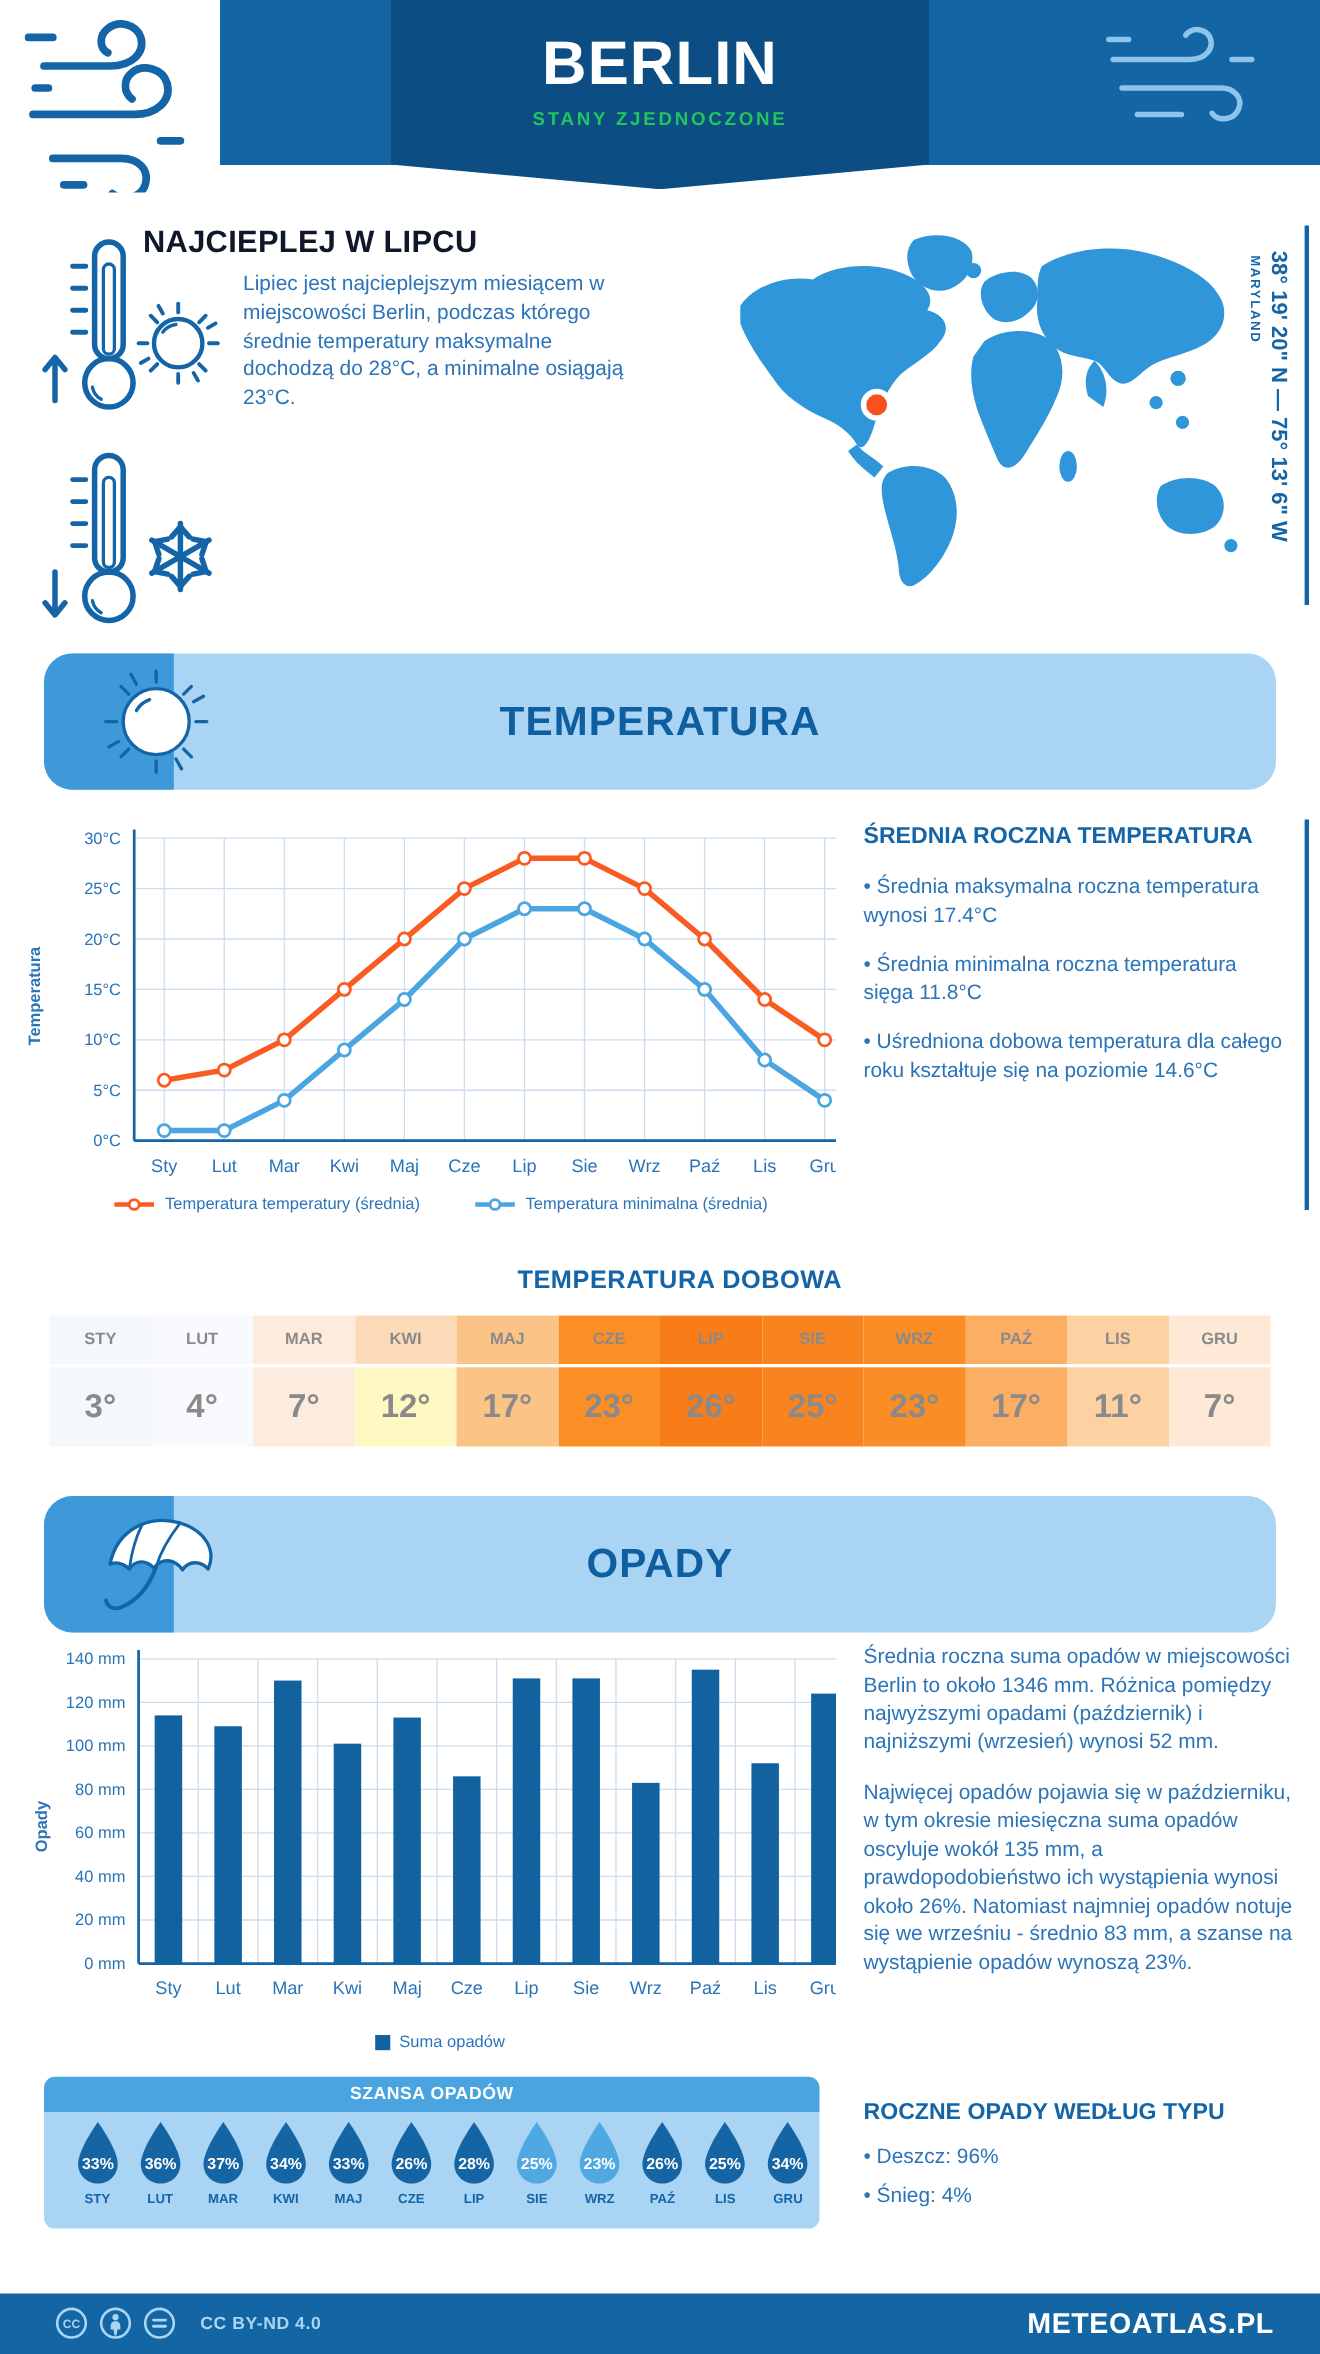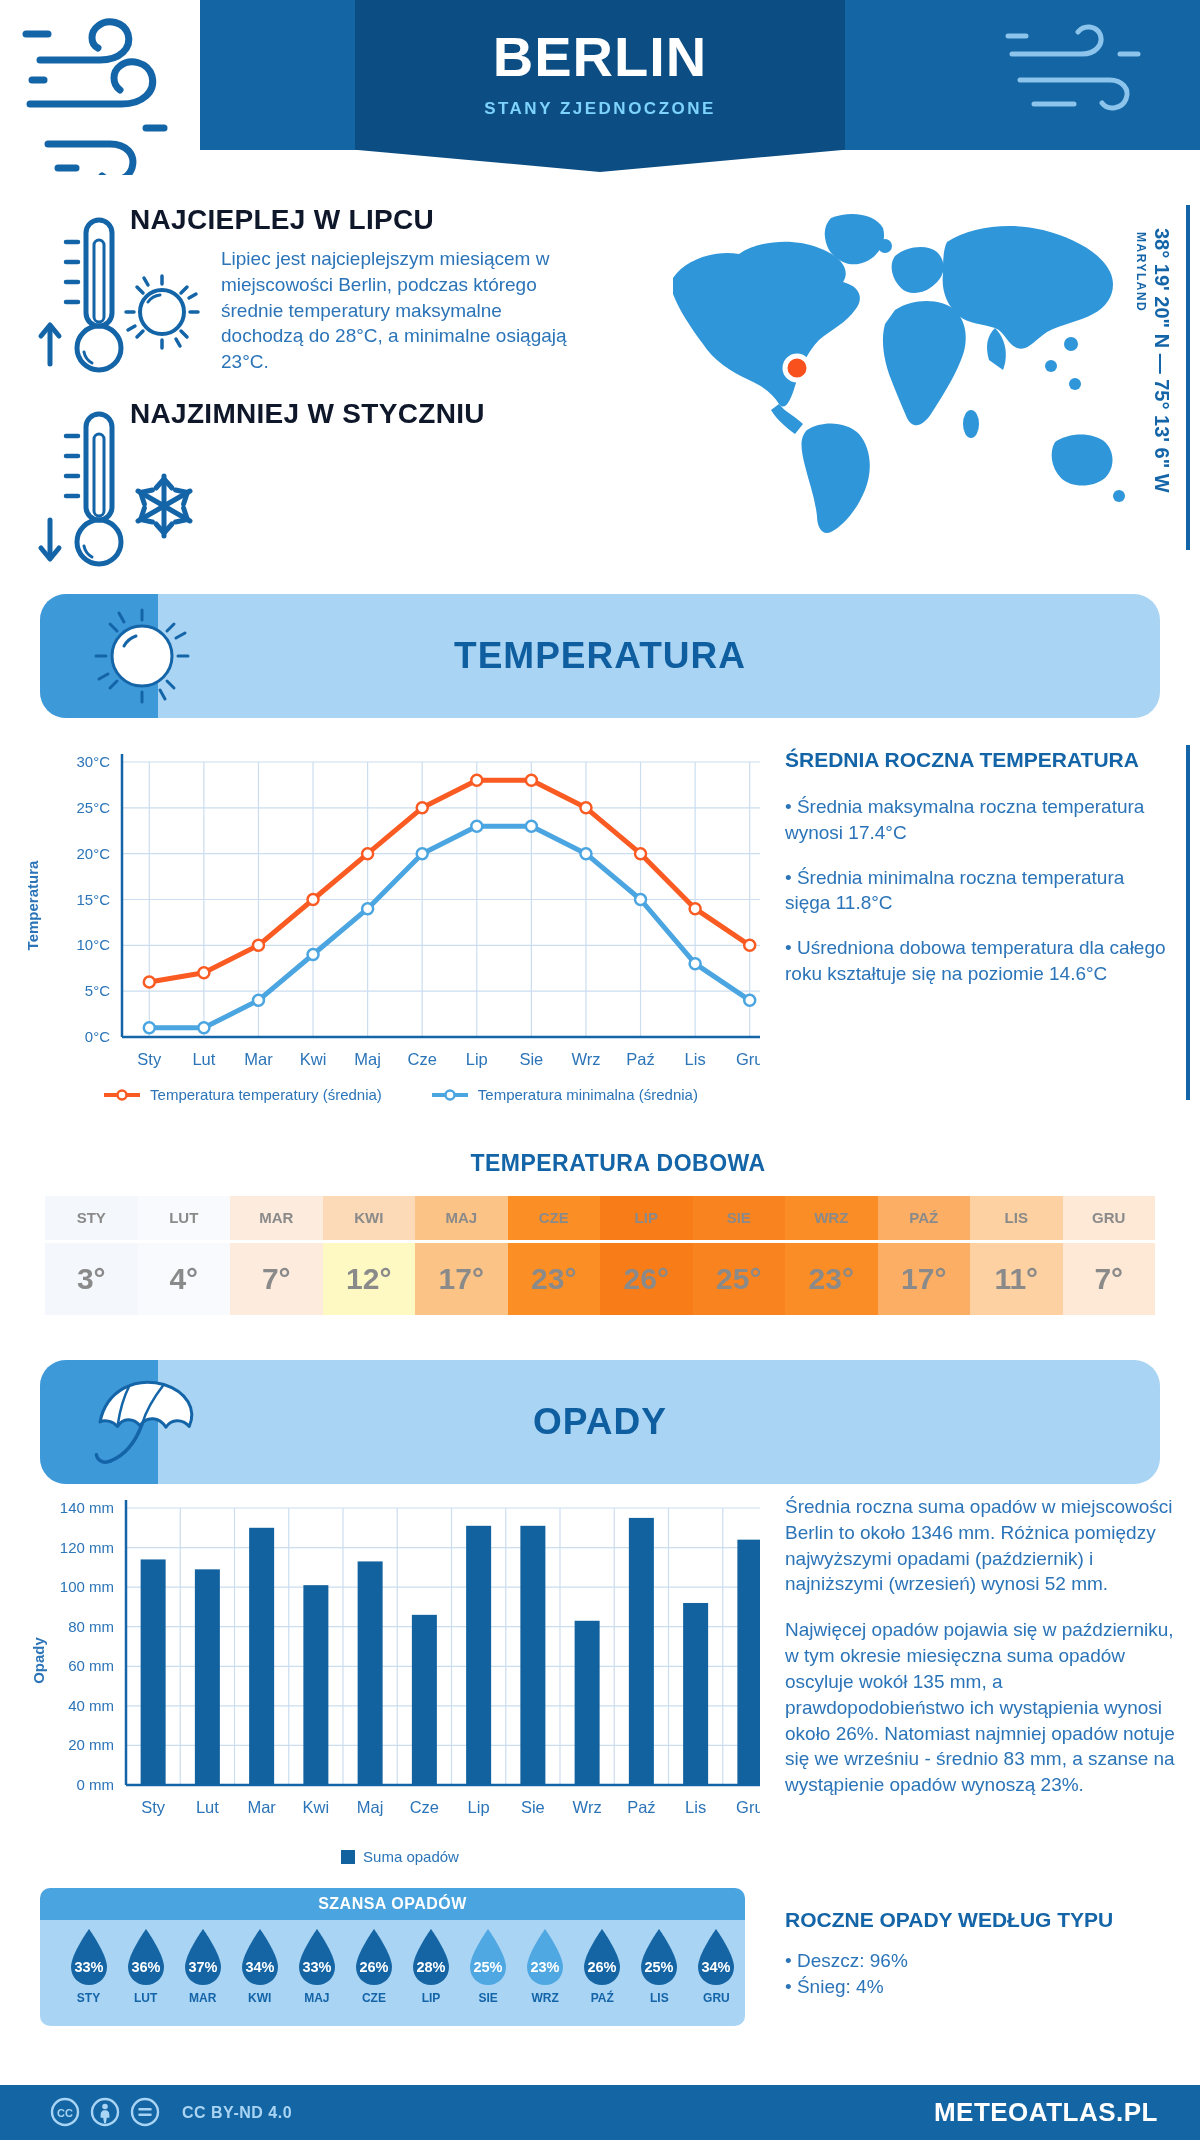--- a/index.html
+++ b/index.html
@@ -5,21 +5,21 @@
   html,body{margin:0;padding:0;background:#fff;}
   .page{position:relative;width:1200px;height:2140px;background:#fff;overflow:hidden;
         font-family:"Liberation Sans",sans-serif;}
   .abs{position:absolute;}
 
   
   .header-band{left:0;top:0;width:1200px;height:150px;background:#1365A4;}
   .ribbon{left:355px;top:0;width:490px;height:172px;background:#0C4E83;
           clip-path:polygon(0 0,100% 0,100% 87%,50% 100%,0 87%);text-align:center;}
   .title{margin-top:24px;font-size:56px;font-weight:800;color:#fff;letter-spacing:1px;}
-  .subtitle{margin-top:10px;font-size:17px;font-weight:600;color:#7dd3fc;letter-spacing:2.5px;}
+  .subtitle{margin-top:10px;font-size:17px;font-weight:600;color:#22c55e;letter-spacing:2.5px;}
   .corner-box{left:0;top:0;width:200px;height:172px;background:#fff;}
 
   
   .sec-h{font-size:28px;font-weight:800;color:#0f172a;letter-spacing:.3px;}
   .body-text{font-size:19px;line-height:1.36;color:#2B74B8;}
   .h-warm{left:130px;top:204px;}
   .p-warm{left:221px;top:246px;width:352px;}
   .h-cold{left:130px;top:398px;}
   .p-cold{left:221px;top:441px;width:348px;}
   .icon-warm{left:36px;top:212px;}
@@ -131,21 +131,20 @@
           <path d="M151 75 L145 81"></path>
           <path d="M107 119 L101 125"></path>
         <path d="M108 66 L112 73"></path>
           <path d="M140 127 L144 134"></path>
           <path d="M160 82 L153 86"></path>
           <path d="M99 114 L92 118"></path>
       </g>
     </g>
   </svg>
 
-  <div class="abs sec-h h-cold">NAJZIMNIEJ W STYCZNIU</div>
   <svg class="abs icon-cold" width="170" height="168" viewBox="0 0 170 168">
     <defs>
       <g id="sfarm" stroke="#1464A8" stroke-width="5" stroke-linecap="round" fill="none">
         <path d="M0 0 V-30"></path>
           <path d="M-8 -18 L0 -27"></path>
           <path d="M8 -18 L0 -27"></path>
       </g>
     </defs>
     <g fill="none" stroke="#1464A8" stroke-linecap="round" stroke-linejoin="round">
       <path d="M14 114 V150" stroke-width="5"></path>
@@ -418,21 +417,21 @@
         <span>Suma opadów</span>
       </div>
     </div>
 
   <div class="abs body-text panel-text" style="left:785px;top:1494px;width:392px">
     <p>Średnia roczna suma opadów w miejscowości Berlin to około 1346 mm. Różnica pomiędzy najwyższymi opadami (październik) i najniższymi (wrzesień) wynosi 52 mm.</p>
     <p>Najwięcej opadów pojawia się w październiku, w tym okresie miesięczna suma opadów oscyluje wokół 135 mm, a prawdopodobieństwo ich wystąpienia wynosi około 26%. Natomiast najmniej opadów notuje się we wrześniu - średnio 83 mm, a szanse na wystąpienie opadów wynoszą 23%.</p>
   </div>
   <div class="abs panel-h" style="left:785px;top:1908px;width:400px">ROCZNE OPADY WEDŁUG TYPU</div>
   <div class="abs body-text" style="left:785px;top:1948px;width:380px">
-    <div style="margin-bottom:0">• Deszcz: 96%</div>
+    <div style="margin-bottom:10px">• Deszcz: 96%</div>
     <div>• Śnieg: 4%</div>
   </div>
 
   <div class="abs chance-bar">SZANSA OPADÓW</div>
   <div id="drops-row" class="abs chance-body">
       <div class="drop-item"><svg width="44" height="58" viewBox="0 0 44 58">
           <path d="M22 1 C22 1 4 26 4 39 C4 49.5 12 57 22 57 C32 57 40 49.5 40 39 C40 26 22 1 22 1 Z" fill="#1565A4"></path>
           <text x="22" y="44" text-anchor="middle" font-size="14.5" font-weight="bold" fill="#fff" font-family="Liberation Sans, sans-serif">33%</text>
         </svg><div class="drop-label">STY</div></div>
       <div class="drop-item"><svg width="44" height="58" viewBox="0 0 44 58">

